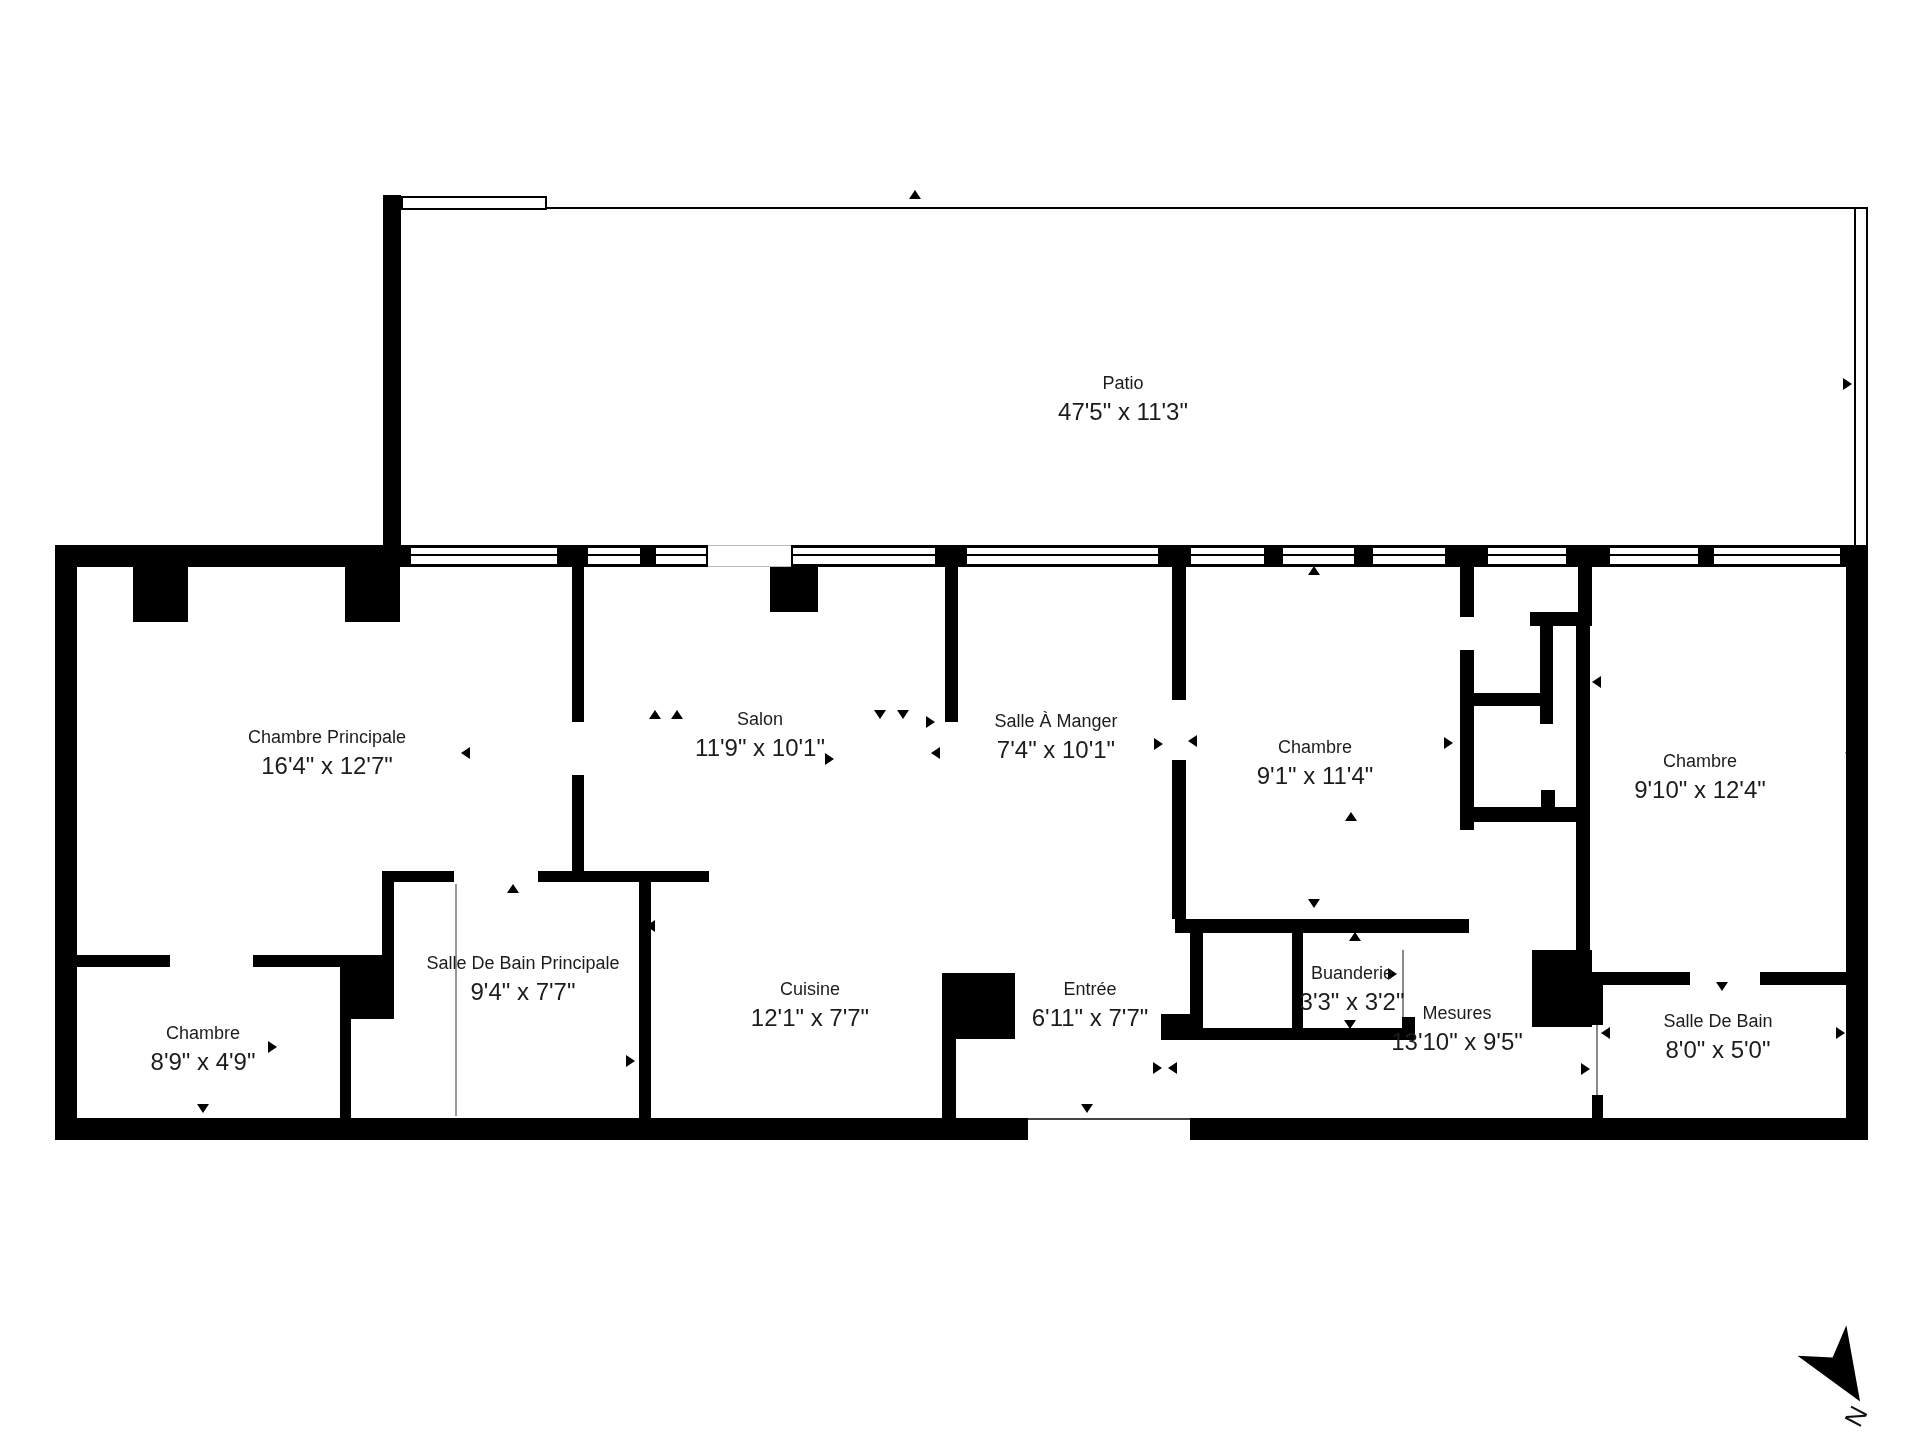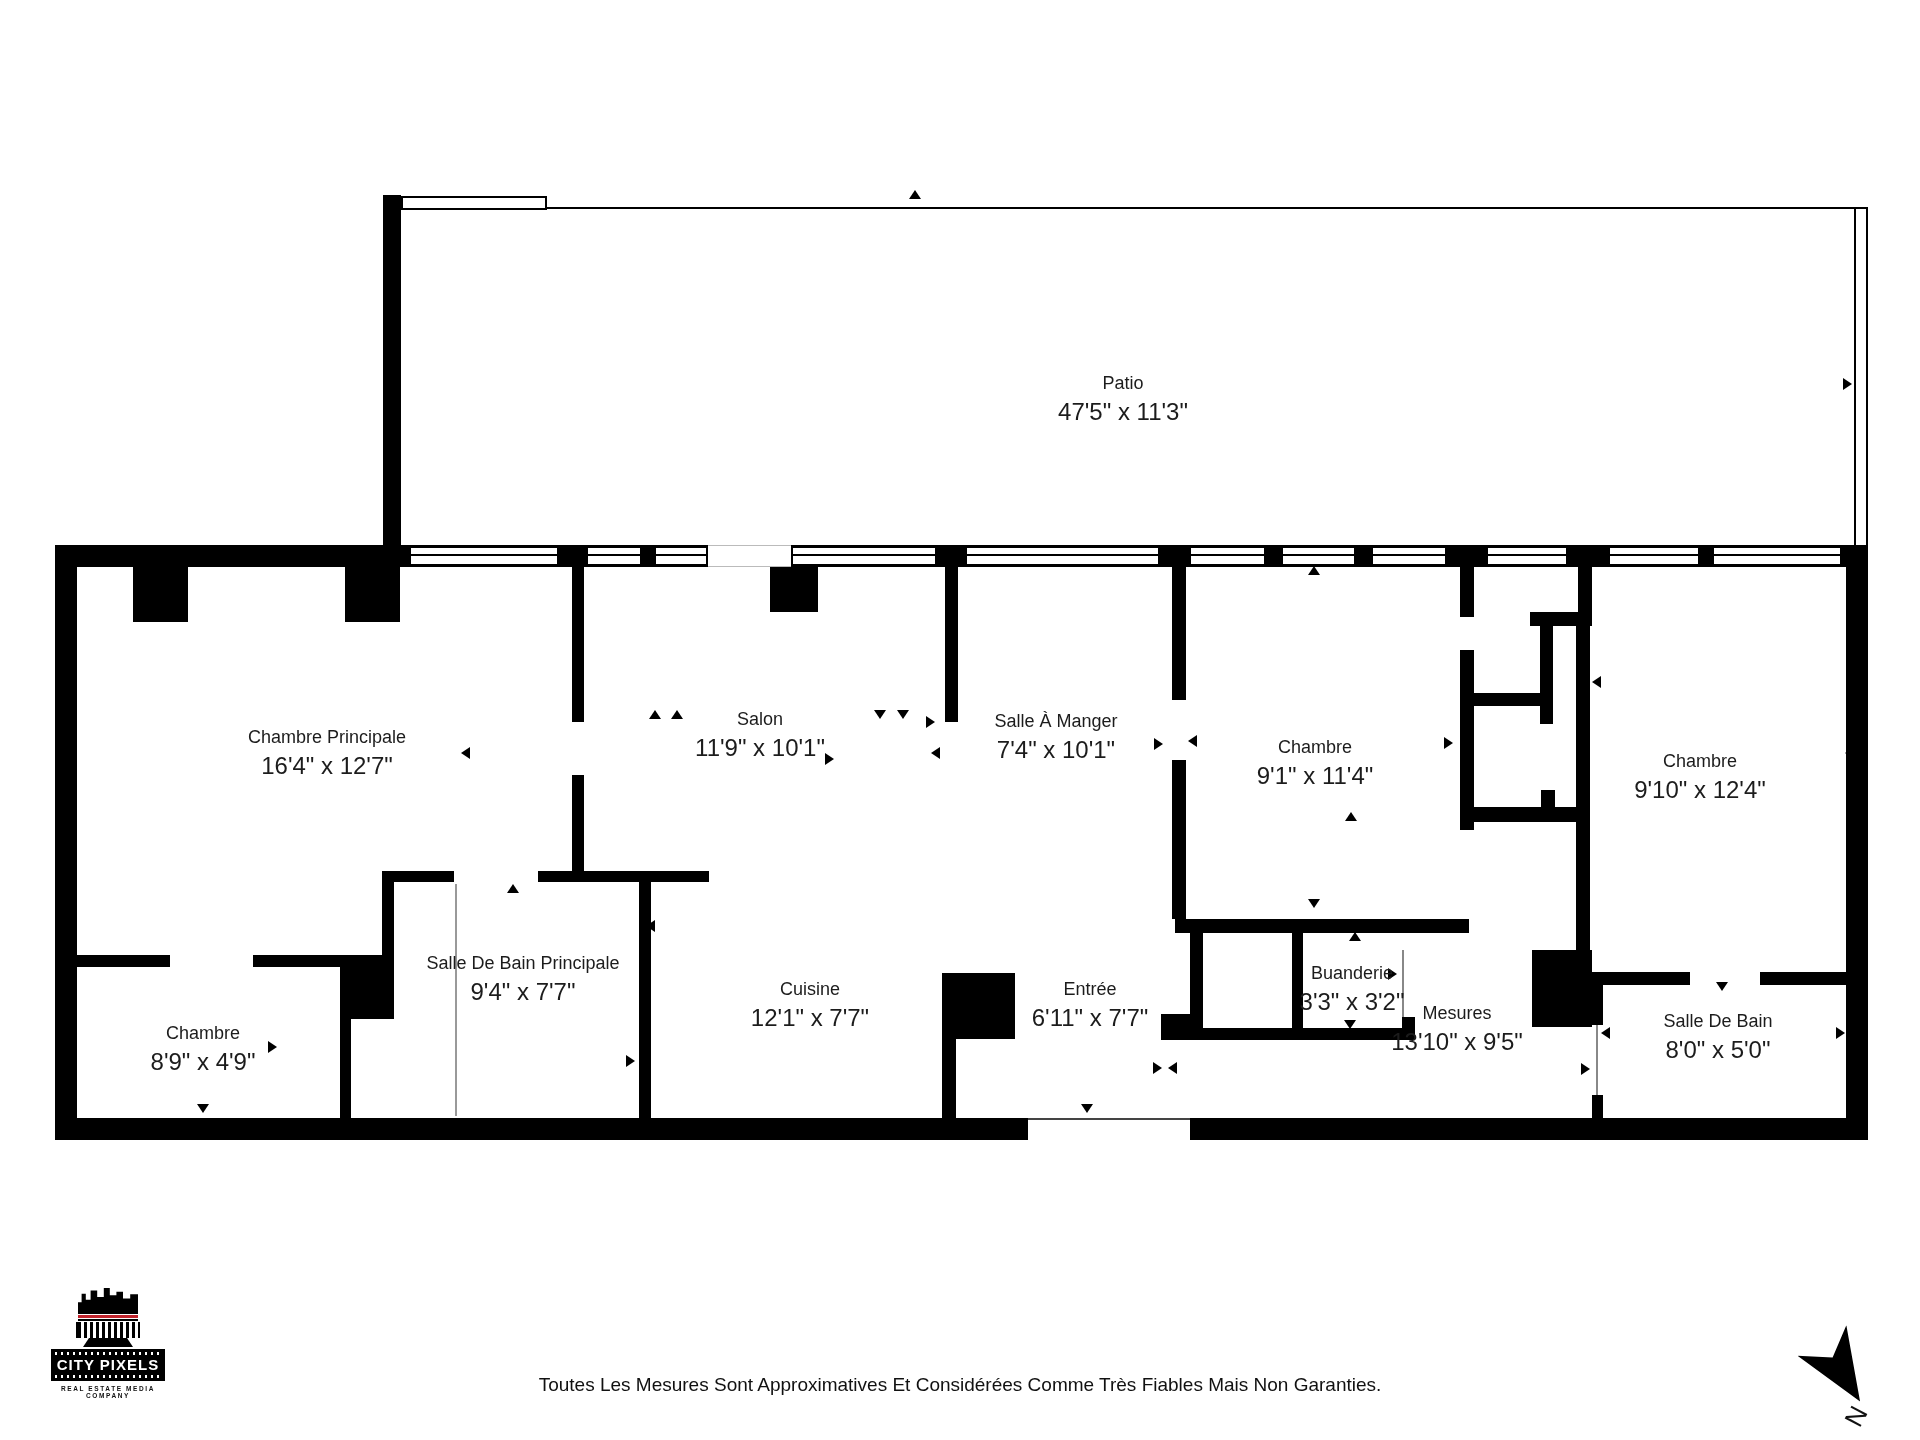--- a/index.html
+++ b/index.html
@@ -221,33 +221,19 @@
     <div class="room-label" style="left:1457px;top:1002px;">
       <div class="nm">Mesures</div>
         <div class="dm">13'10" x 9'5"</div>
     </div>
     <div class="room-label" style="left:1718px;top:1010px;">
       <div class="nm">Salle De Bain</div>
         <div class="dm">8'0" x 5'0"</div>
     </div>
   </div>
 
-  <div id="logo">
-    <div class="skyline"></div>
-    <div class="redline" style="background: rgb(192, 34, 43);"></div>
-    <div class="blackline"></div>
-    <div class="lens"></div>
-    <div class="mount"></div>
-    <div class="film">
-      <div class="sprockets"></div>
-      <div class="name">CITY PIXELS</div>
-      <div class="sprockets"></div>
-    </div>
-    <div class="tagline">REAL ESTATE MEDIA COMPANY</div>
-  </div>
 
   <div id="compass">
     <div class="arrow"></div>
     <span class="nlabel">N</span>
   </div>
 
-  <div id="disclaimer">Toutes Les Mesures Sont Approximatives Et Considérées Comme Très Fiables Mais Non Garanties.</div>
 </div>
 
 </body></html>

